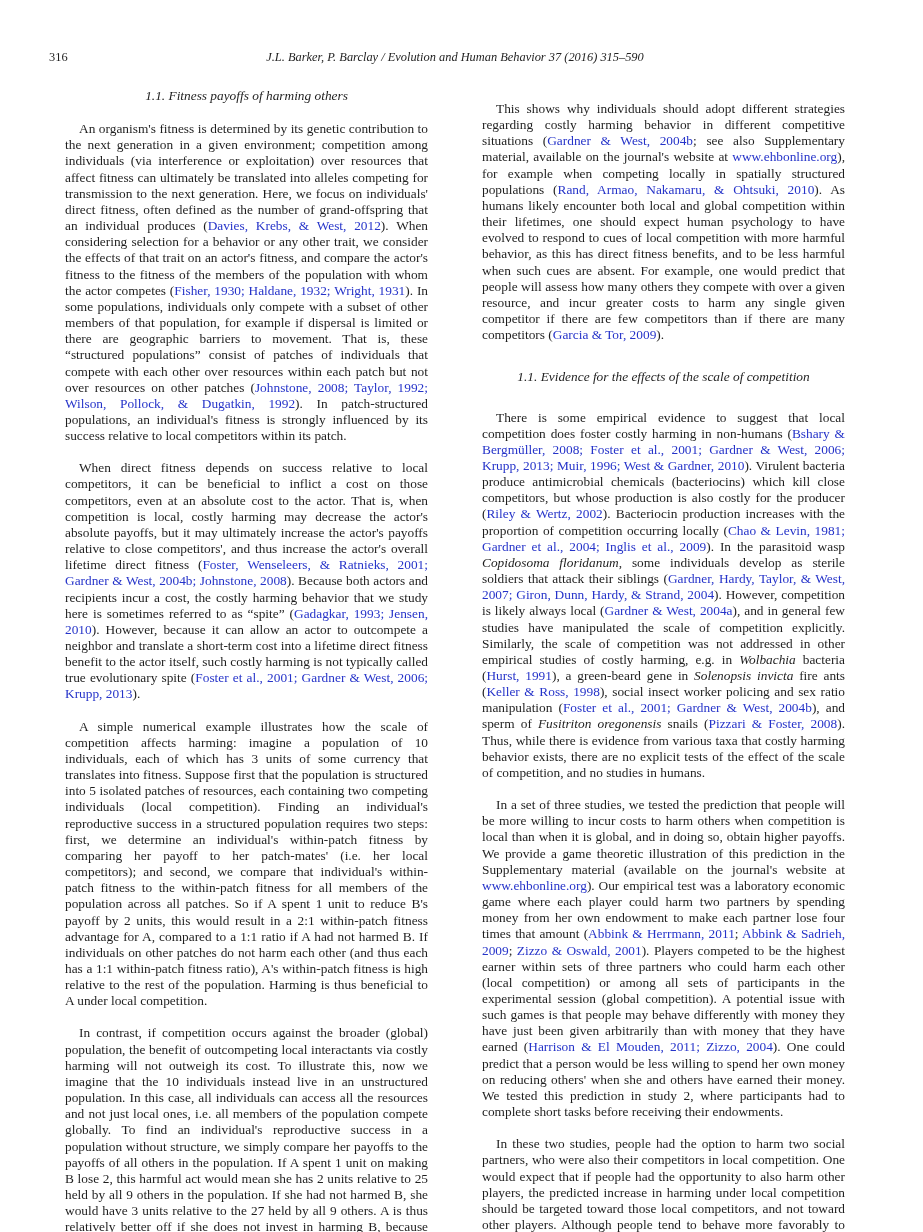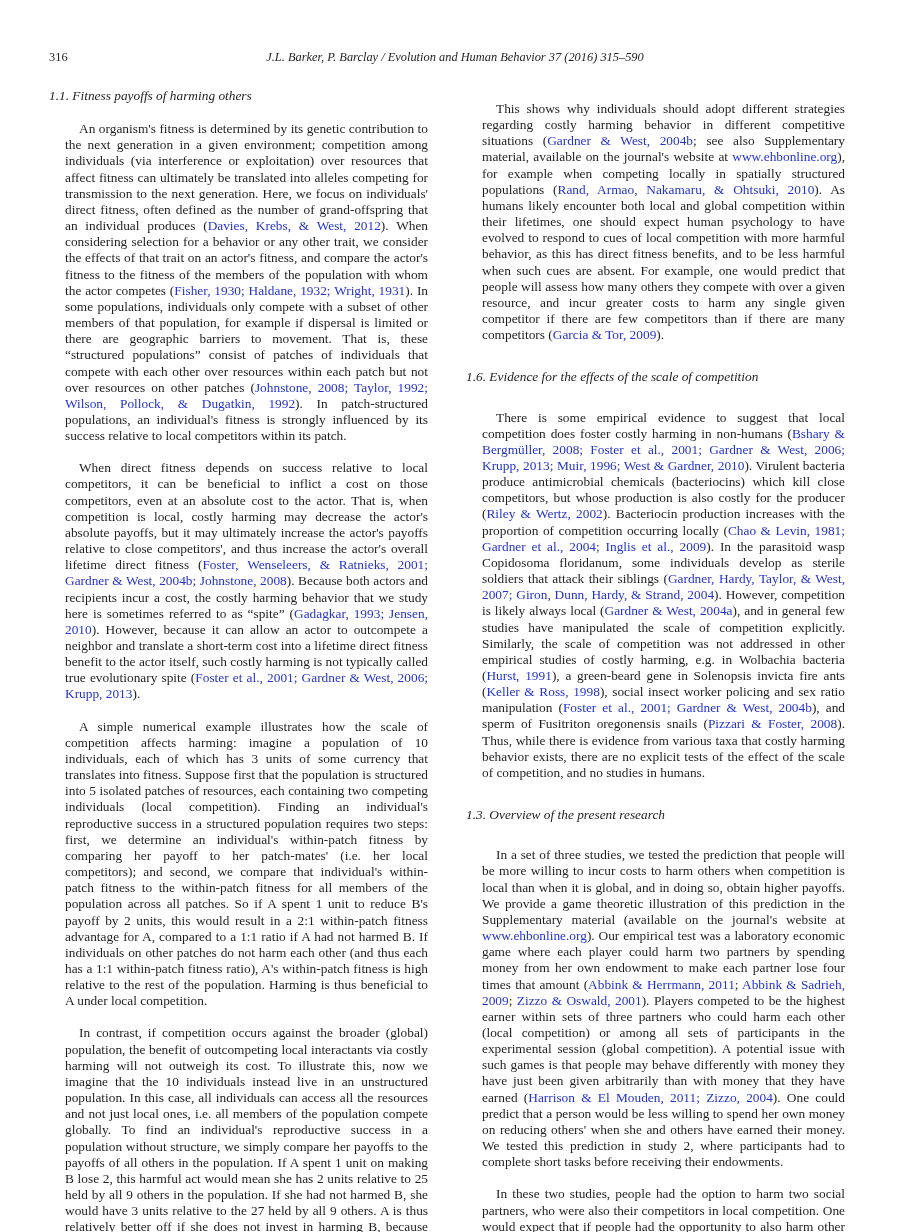--- a/index.html
+++ b/index.html
@@ -49,55 +49,55 @@
     text-align: justify;
     font-size: 13.35px;
     line-height: 16.15px;
     color: #1e1e1e;
   }
   .section-heading {
     font-size: 13.35px;
     font-weight: normal;
     font-style: italic;
     margin: 26px 0 24px 0;
-    text-align: left;
+    text-align: center;
   }
   .col > .section-heading:first-child {
     margin-top: 3px;
     margin-bottom: 17px;
   }
   p.para {
     margin: 16px;
     text-indent: 14px;
   }
   .cite-link {
     color: var(--link-blue, #2533c9);
     cursor: pointer;
   }
   .italic {
+    font-style: italic;
   }
 </style>
 </head>
 <body>
 
 <div class="page">
   <header class="page-header">
     <span class="page-number">316</span>
     <span class="running-title">J.L. Barker, P. Barclay / Evolution and Human Behavior 37 (2016) 315–590</span>
   </header>
   <div class="columns">
     <section class="col" id="col-left">
         <h2 class="section-heading">1.1. Fitness payoffs of harming others</h2>
         <p class="para">An organism's fitness is determined by its genetic contribution to the next generation in a given environment; competition among individuals (via interference or exploitation) over resources that affect fitness can ultimately be translated into alleles competing for transmission to the next generation. Here, we focus on individuals' direct fitness, often defined as the number of grand-offspring that an individual produces (<span class="cite-link">Davies, Krebs, &amp; West, 2012</span>). When considering selection for a behavior or any other trait, we consider the effects of that trait on an actor's fitness, and compare the actor's fitness to the fitness of the members of the population with whom the actor competes (<span class="cite-link">Fisher, 1930; Haldane, 1932; Wright, 1931</span>). In some populations, individuals only compete with a subset of other members of that population, for example if dispersal is limited or there are geographic barriers to movement. That is, these “structured populations” consist of patches of individuals that compete with each other over resources within each patch but not over resources on other patches (<span class="cite-link">Johnstone, 2008; Taylor, 1992; Wilson, Pollock, &amp; Dugatkin, 1992</span>). In patch-structured populations, an individual's fitness is strongly influenced by its success relative to local competitors within its patch.</p>
         <p class="para">When direct fitness depends on success relative to local competitors, it can be beneficial to inflict a cost on those competitors, even at an absolute cost to the actor. That is, when competition is local, costly harming may decrease the actor's absolute payoffs, but it may ultimately increase the actor's payoffs relative to close competitors', and thus increase the actor's overall lifetime direct fitness (<span class="cite-link">Foster, Wenseleers, &amp; Ratnieks, 2001; Gardner &amp; West, 2004b; Johnstone, 2008</span>). Because both actors and recipients incur a cost, the costly harming behavior that we study here is sometimes referred to as “spite” (<span class="cite-link">Gadagkar, 1993; Jensen, 2010</span>). However, because it can allow an actor to outcompete a neighbor and translate a short-term cost into a lifetime direct fitness benefit to the actor itself, such costly harming is not typically called true evolutionary spite (<span class="cite-link">Foster et al., 2001; Gardner &amp; West, 2006; Krupp, 2013</span>).</p>
         <p class="para">A simple numerical example illustrates how the scale of competition affects harming: imagine a population of 10 individuals, each of which has 3 units of some currency that translates into fitness. Suppose first that the population is structured into 5 isolated patches of resources, each containing two competing individuals (local competition). Finding an individual's reproductive success in a structured population requires two steps: first, we determine an individual's within-patch fitness by comparing her payoff to her patch-mates' (i.e. her local competitors); and second, we compare that individual's within-patch fitness to the within-patch fitness for all members of the population across all patches. So if A spent 1 unit to reduce B's payoff by 2 units, this would result in a 2:1 within-patch fitness advantage for A, compared to a 1:1 ratio if A had not harmed B. If individuals on other patches do not harm each other (and thus each has a 1:1 within-patch fitness ratio), A's within-patch fitness is high relative to the rest of the population. Harming is thus beneficial to A under local competition.</p>
         <p class="para">In contrast, if competition occurs against the broader (global) population, the benefit of outcompeting local interactants via costly harming will not outweigh its cost. To illustrate this, now we imagine that the 10 individuals instead live in an unstructured population. In this case, all individuals can access all the resources and not just local ones, i.e. all members of the population compete globally. To find an individual's reproductive success in a population without structure, we simply compare her payoffs to the payoffs of all others in the population. If A spent 1 unit on making B lose 2, this harmful act would mean she has 2 units relative to 25 held by all 9 others in the population. If she had not harmed B, she would have 3 units relative to the 27 held by all 9 others. A is thus relatively better off if she does not invest in harming B, because harming B does not increase A's reproductive success (2:25 fitness advantage from harming versus 3:27 from not harming) when competition is global.</p>
       </section>
     <section class="col" id="col-right">
         <p class="para">This shows why individuals should adopt different strategies regarding costly harming behavior in different competitive situations (<span class="cite-link">Gardner &amp; West, 2004b</span>; see also Supplementary material, available on the journal's website at <span class="cite-link">www.ehbonline.org</span>), for example when competing locally in spatially structured populations (<span class="cite-link">Rand, Armao, Nakamaru, &amp; Ohtsuki, 2010</span>). As humans likely encounter both local and global competition within their lifetimes, one should expect human psychology to have evolved to respond to cues of local competition with more harmful behavior, as this has direct fitness benefits, and to be less harmful when such cues are absent. For example, one would predict that people will assess how many others they compete with over a given resource, and incur greater costs to harm any single given competitor if there are few competitors than if there are many competitors (<span class="cite-link">Garcia &amp; Tor, 2009</span>).</p>
-        <h2 class="section-heading">1.6. Evidence for the effects of the scale of competition</h2>
+        <h2 class="section-heading">1.1. Evidence for the effects of the scale of competition</h2>
         <p class="para">There is some empirical evidence to suggest that local competition does foster costly harming in non-humans (<span class="cite-link">Bshary &amp; Bergmüller, 2008; Foster et al., 2001; Gardner &amp; West, 2006; Krupp, 2013; Muir, 1996; West &amp; Gardner, 2010</span>). Virulent bacteria produce antimicrobial chemicals (bacteriocins) which kill close competitors, but whose production is also costly for the producer (<span class="cite-link">Riley &amp; Wertz, 2002</span>). Bacteriocin production increases with the proportion of competition occurring locally (<span class="cite-link">Chao &amp; Levin, 1981; Gardner et al., 2004; Inglis et al., 2009</span>). In the parasitoid wasp <span class="italic">Copidosoma floridanum</span>, some individuals develop as sterile soldiers that attack their siblings (<span class="cite-link">Gardner, Hardy, Taylor, &amp; West, 2007; Giron, Dunn, Hardy, &amp; Strand, 2004</span>). However, competition is likely always local (<span class="cite-link">Gardner &amp; West, 2004a</span>), and in general few studies have manipulated the scale of competition explicitly. Similarly, the scale of competition was not addressed in other empirical studies of costly harming, e.g. in <span class="italic">Wolbachia</span> bacteria (<span class="cite-link">Hurst, 1991</span>), a green-beard gene in <span class="italic">Solenopsis invicta</span> fire ants (<span class="cite-link">Keller &amp; Ross, 1998</span>), social insect worker policing and sex ratio manipulation (<span class="cite-link">Foster et al., 2001; Gardner &amp; West, 2004b</span>), and sperm of <span class="italic">Fusitriton oregonensis</span> snails (<span class="cite-link">Pizzari &amp; Foster, 2008</span>). Thus, while there is evidence from various taxa that costly harming behavior exists, there are no explicit tests of the effect of the scale of competition, and no studies in humans.</p>
-        <h2 class="section-heading">1.3. Overview of the present research</h2>
         <p class="para">In a set of three studies, we tested the prediction that people will be more willing to incur costs to harm others when competition is local than when it is global, and in doing so, obtain higher payoffs. We provide a game theoretic illustration of this prediction in the Supplementary material (available on the journal's website at <span class="cite-link">www.ehbonline.org</span>). Our empirical test was a laboratory economic game where each player could harm two partners by spending money from her own endowment to make each partner lose four times that amount (<span class="cite-link">Abbink &amp; Herrmann, 2011</span>; <span class="cite-link">Abbink &amp; Sadrieh, 2009</span>; <span class="cite-link">Zizzo &amp; Oswald, 2001</span>). Players competed to be the highest earner within sets of three partners who could harm each other (local competition) or among all sets of participants in the experimental session (global competition). A potential issue with such games is that people may behave differently with money they have just been given arbitrarily than with money that they have earned (<span class="cite-link">Harrison &amp; El Mouden, 2011; Zizzo, 2004</span>). One could predict that a person would be less willing to spend her own money on reducing others' when she and others have earned their money. We tested this prediction in study 2, where participants had to complete short tasks before receiving their endowments.</p>
         <p class="para">In these two studies, people had the option to harm two social partners, who were also their competitors in local competition. One would expect that if people had the opportunity to also harm other players, the predicted increase in harming under local competition should be targeted toward those local competitors, and not toward other players. Although people tend to behave more favorably to perceived neighbors</p>
       </section>
   </div>
 </div>
 
 </body></html>

